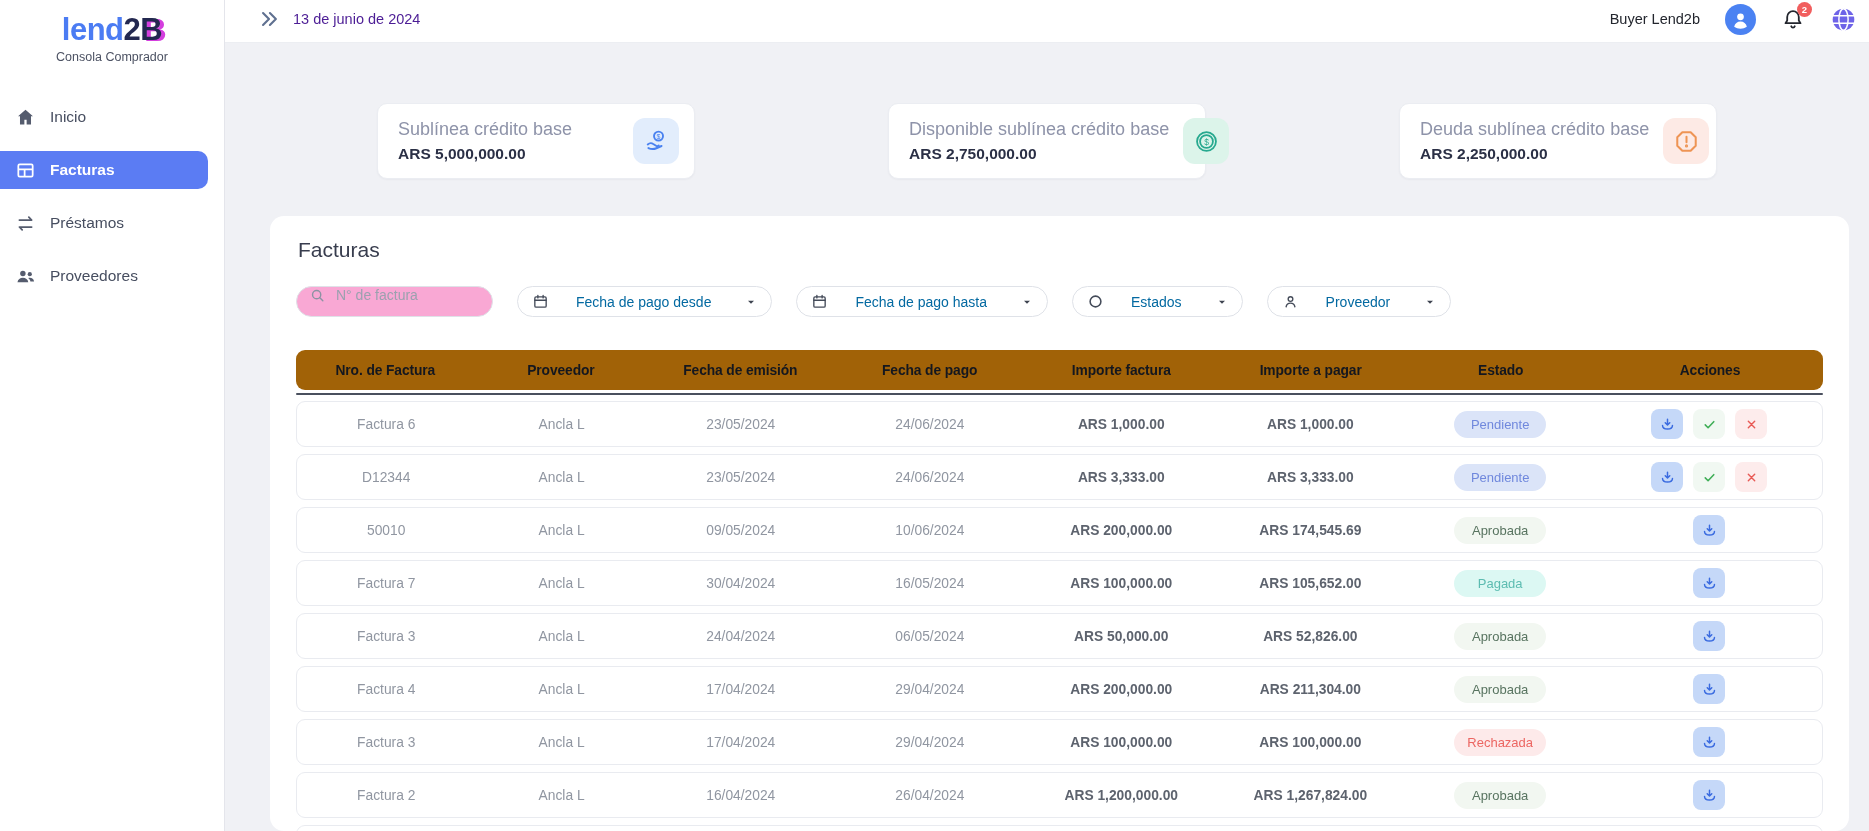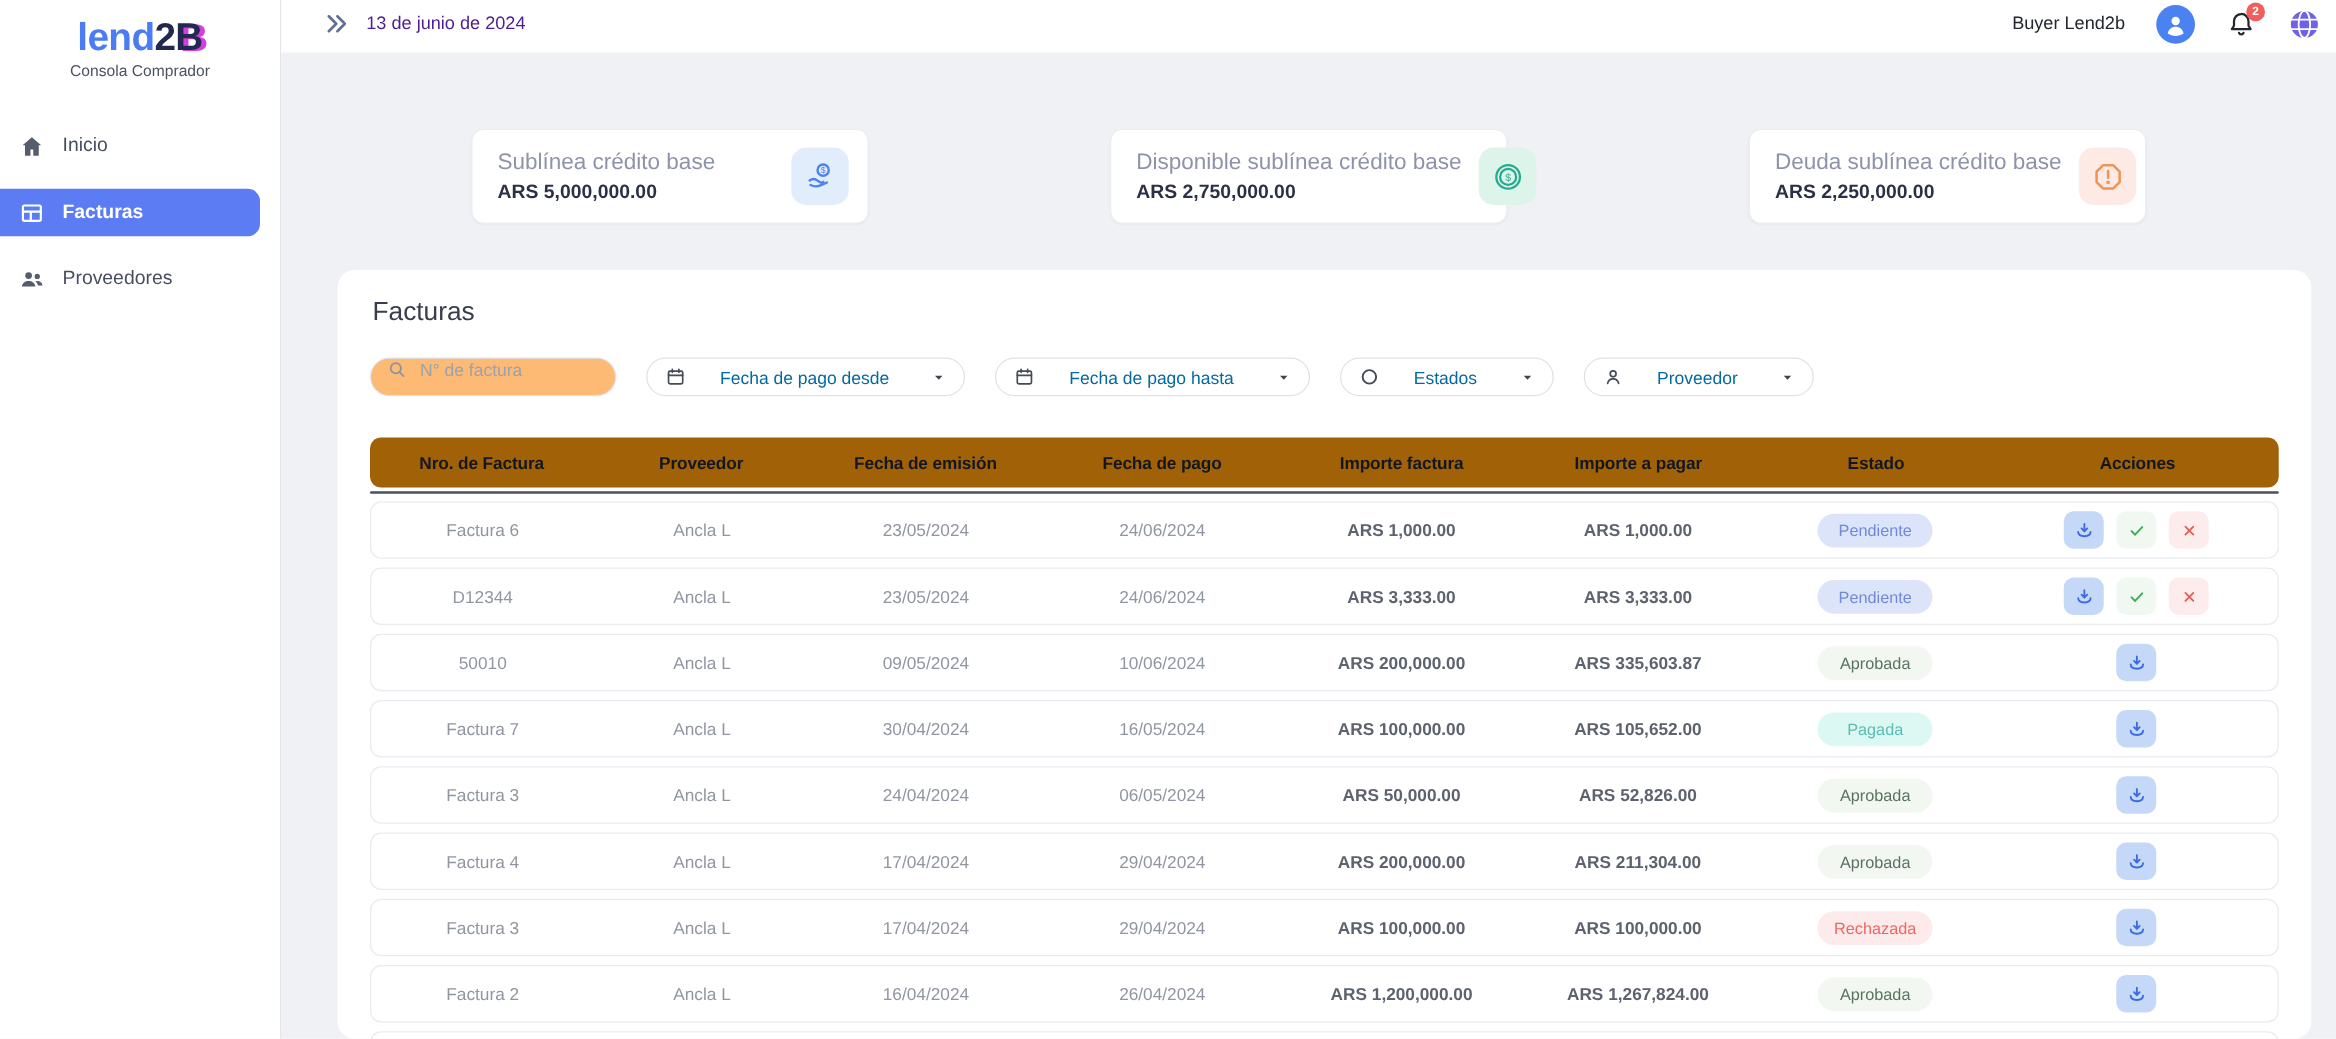--- a/index.html
+++ b/index.html
@@ -48,22 +48,22 @@
         box-shadow:0 1px 2px rgba(20,30,60,.04)}
   .card-title{font-size:18px;color:#8e93a9;white-space:nowrap}
   .card-value{font-size:15.5px;font-weight:bold;color:#2b3046;margin-top:5px}
   .card-iconbox{width:46px;height:46px;border-radius:12px;display:flex;align-items:center;justify-content:center;flex:none;margin-left:14px}
   .card-iconbox .ic{width:27px;height:27px}
 
   .panel{margin:37px 20px 0 45px;background:#fff;border-radius:14px;padding:22px 26px 0;height:615px;overflow:hidden}
   .section-title{font-size:21px;color:#383d4e;font-weight:500;margin:0 0 24px 2px}
 
   .filters{display:flex;gap:24px;margin-bottom:33px}
-  .search-box{display:flex;align-items:flex-start;gap:8px;width:197px;height:31px;border:1px solid #dfe2e8;
-              border-radius:16px;padding:0 12px;background:#fdba74}
+  .search-box{display:flex;align-items:flex-end;gap:8px;width:197px;height:31px;border:1px solid #dfe2e8;
+              border-radius:16px;padding:12px 12px;background:#f9a8d4}
   .search-box .ic{width:17px;height:17px;color:#8c93a3;flex:none}
   .search-box input{border:0;outline:0;width:100%;font-size:14px;color:#3d4350;background:transparent;font-family:inherit}
   .search-box input::placeholder{color:#9ba1af}
   .pill{display:flex;align-items:center;gap:27px;height:31px;border:1px solid #dfe2e8;border-radius:16px;
         padding:0 12px 0 14px;font-size:14px;color:#0369a1;background:#fff;cursor:pointer;white-space:nowrap}
   .pill .ic{width:17px;height:17px;color:#444b59;flex:none}
   .pill .caret{width:16px;height:16px;margin-left:5px;color:#3d4350}
 
   .tgrid{display:grid;grid-template-columns:11.7% 11.3% 12.2% 12.6% 12.5% 12.3% 12.6% auto}
   .thead{height:40px;align-items:center;background:#a16207;border-radius:9px}
@@ -96,20 +96,28 @@
           <span>Inicio</span>
         </div>
         <div class="nav-item active">
           <span class="ic">
             <svg viewBox="0 0 24 24" fill="none" stroke="currentColor" stroke-width="2">
               <rect x="3.8" y="5" width="16.4" height="14" rx="1.5"></rect>
               <path d="M3.8 10.7h16.4M11 10.7V19"></path>
             </svg>
           </span>
           <span>Facturas</span>
+        </div>
+        <div class="nav-item">
+          <span class="ic">
+            <svg viewBox="0 0 24 24" fill="none" stroke="currentColor" stroke-width="2" stroke-linecap="round" stroke-linejoin="round">
+              <path d="M5 8h14l-3.2-3.2M19 16H5l3.2 3.2"></path>
+            </svg>
+          </span>
+          <span>Préstamos</span>
         </div>
         <div class="nav-item">
           <span class="ic">
             <svg viewBox="0 0 24 24" fill="currentColor">
               <circle cx="9" cy="8.5" r="3.1"></circle>
               <path d="M2.8 18.6c.5-3.3 3-5.1 6.2-5.1s5.7 1.8 6.2 5.1z"></path>
               <circle cx="16.9" cy="9.3" r="2.4"></circle>
               <path d="M15.1 13.8c.6-.2 1.2-.3 1.8-.3 2.7 0 4.5 1.5 4.9 4.1h-4.2c-.4-1.6-1.2-2.9-2.5-3.8z"></path>
             </svg>
           </span>
@@ -358,21 +366,21 @@
                   </span>
                 </button>
               </div>
             </div>
             <div class="trow tgrid">
               <div class="td">50010</div>
               <div class="td">Ancla L</div>
               <div class="td">09/05/2024</div>
               <div class="td">10/06/2024</div>
               <div class="td amt">ARS 200,000.00</div>
-              <div class="td amt">ARS 335,603.87</div>
+              <div class="td amt">ARS 174,545.69</div>
               <div class="td"><span class="badge" style="background: rgb(242, 247, 241); color: rgb(88, 116, 96);">Aprobada</span></div>
               <div class="td actions">
                 <button class="act" style="background: rgb(197, 216, 248); color: rgb(58, 107, 224);">
                   <span class="ic">
                     <svg viewBox="0 0 24 24" fill="none" stroke="currentColor" stroke-width="2.1" stroke-linecap="round" stroke-linejoin="round">
                       <path d="M12 4.5v7.8M8.8 9.5l3.2 3.2 3.2-3.2"></path>
                       <path d="M5 13.4c0 3.7 2.4 5 7 5s7-1.3 7-5"></path>
                     </svg>
                   </span>
                 </button>

